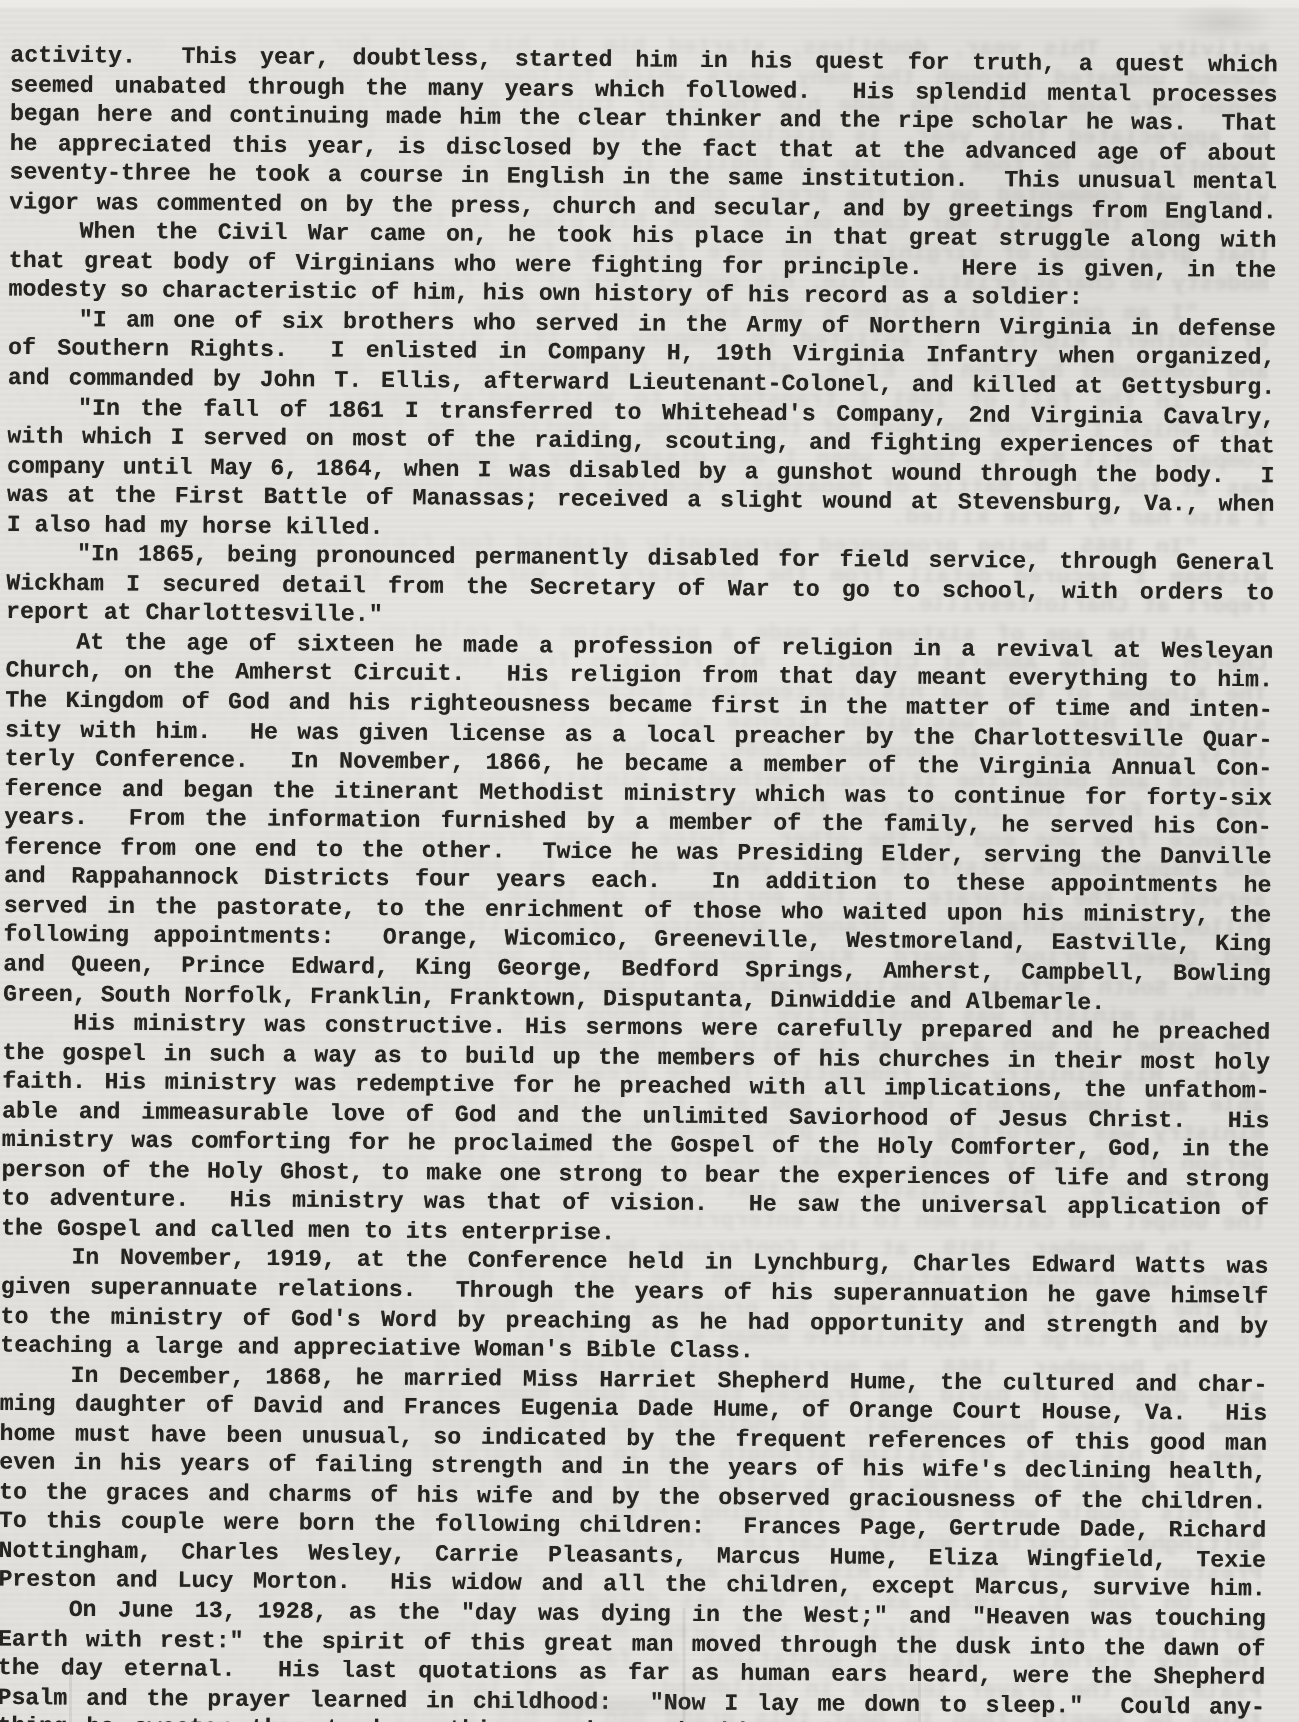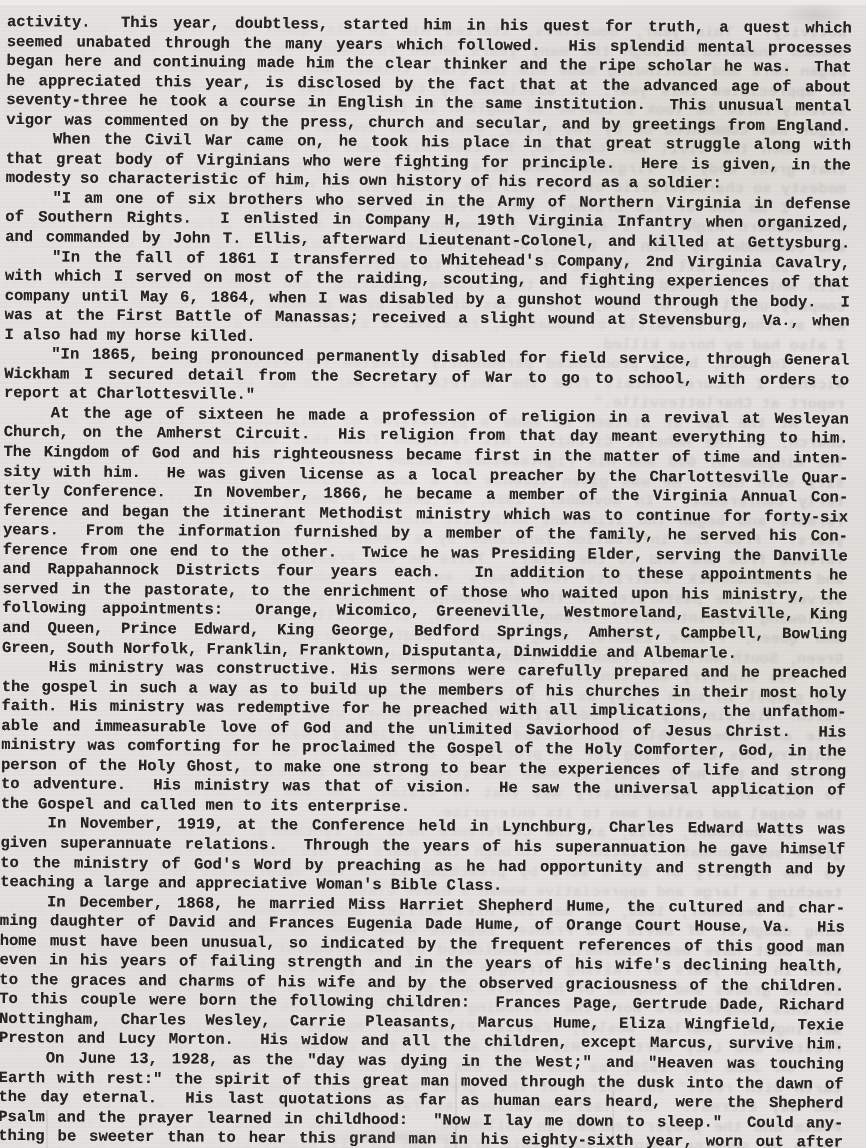--- a/index.html
+++ b/index.html
@@ -8,21 +8,21 @@
     background-color:#e5e3df;
     background-image:
       radial-gradient(ellipse 420px 300px at 82% 12%, rgba(203,200,194,0.40), transparent 70%),
       radial-gradient(ellipse 500px 380px at 90% 55%, rgba(206,203,197,0.35), transparent 72%),
       radial-gradient(ellipse 600px 300px at 15% 85%, rgba(222,220,215,0.45), transparent 75%),
       radial-gradient(ellipse 300px 200px at 45% 40%, rgba(235,233,229,0.5), transparent 70%),
       repeating-linear-gradient(0deg, rgba(0,0,0,0.014) 0 2px, rgba(255,255,255,0.016) 2px 4px);
     font-family:"Liberation Mono","DejaVu Sans Mono",monospace;
   }
   .edge-top{position:absolute;top:0;left:0;right:0;height:5px;background:#f1efec;opacity:.65;}
-  .page{position:absolute;inset:0;box-sizing:border-box;padding:13px 9px 0 7px;}
+  .page{position:absolute;inset:0;box-sizing:border-box;padding:28px 9px 0 7px;}
   .textblock{
     position:relative;width:845px;color:#262420;font-size:15.5px;font-weight:700;
     line-height:19.55px;transform:rotate(0.45deg);transform-origin:0 0;
     text-shadow:0 0 .5px rgba(38,36,32,.55);
   }
   .para{margin:0;}
   .line{height:19.55px;overflow:hidden;white-space:normal;}
   .just{text-align:justify;text-align-last:justify;text-justify:inter-word;}
   .flush{text-align:left;}
   .ind{text-indent:47px;}

